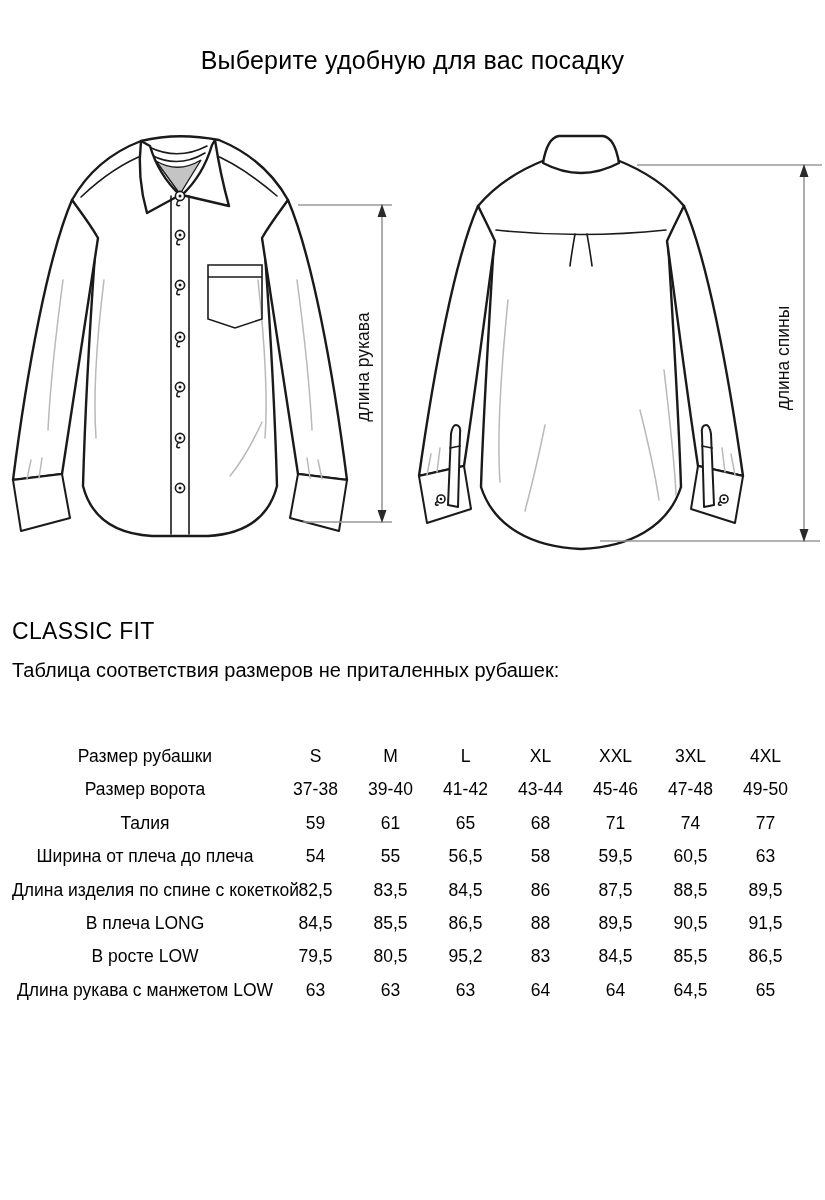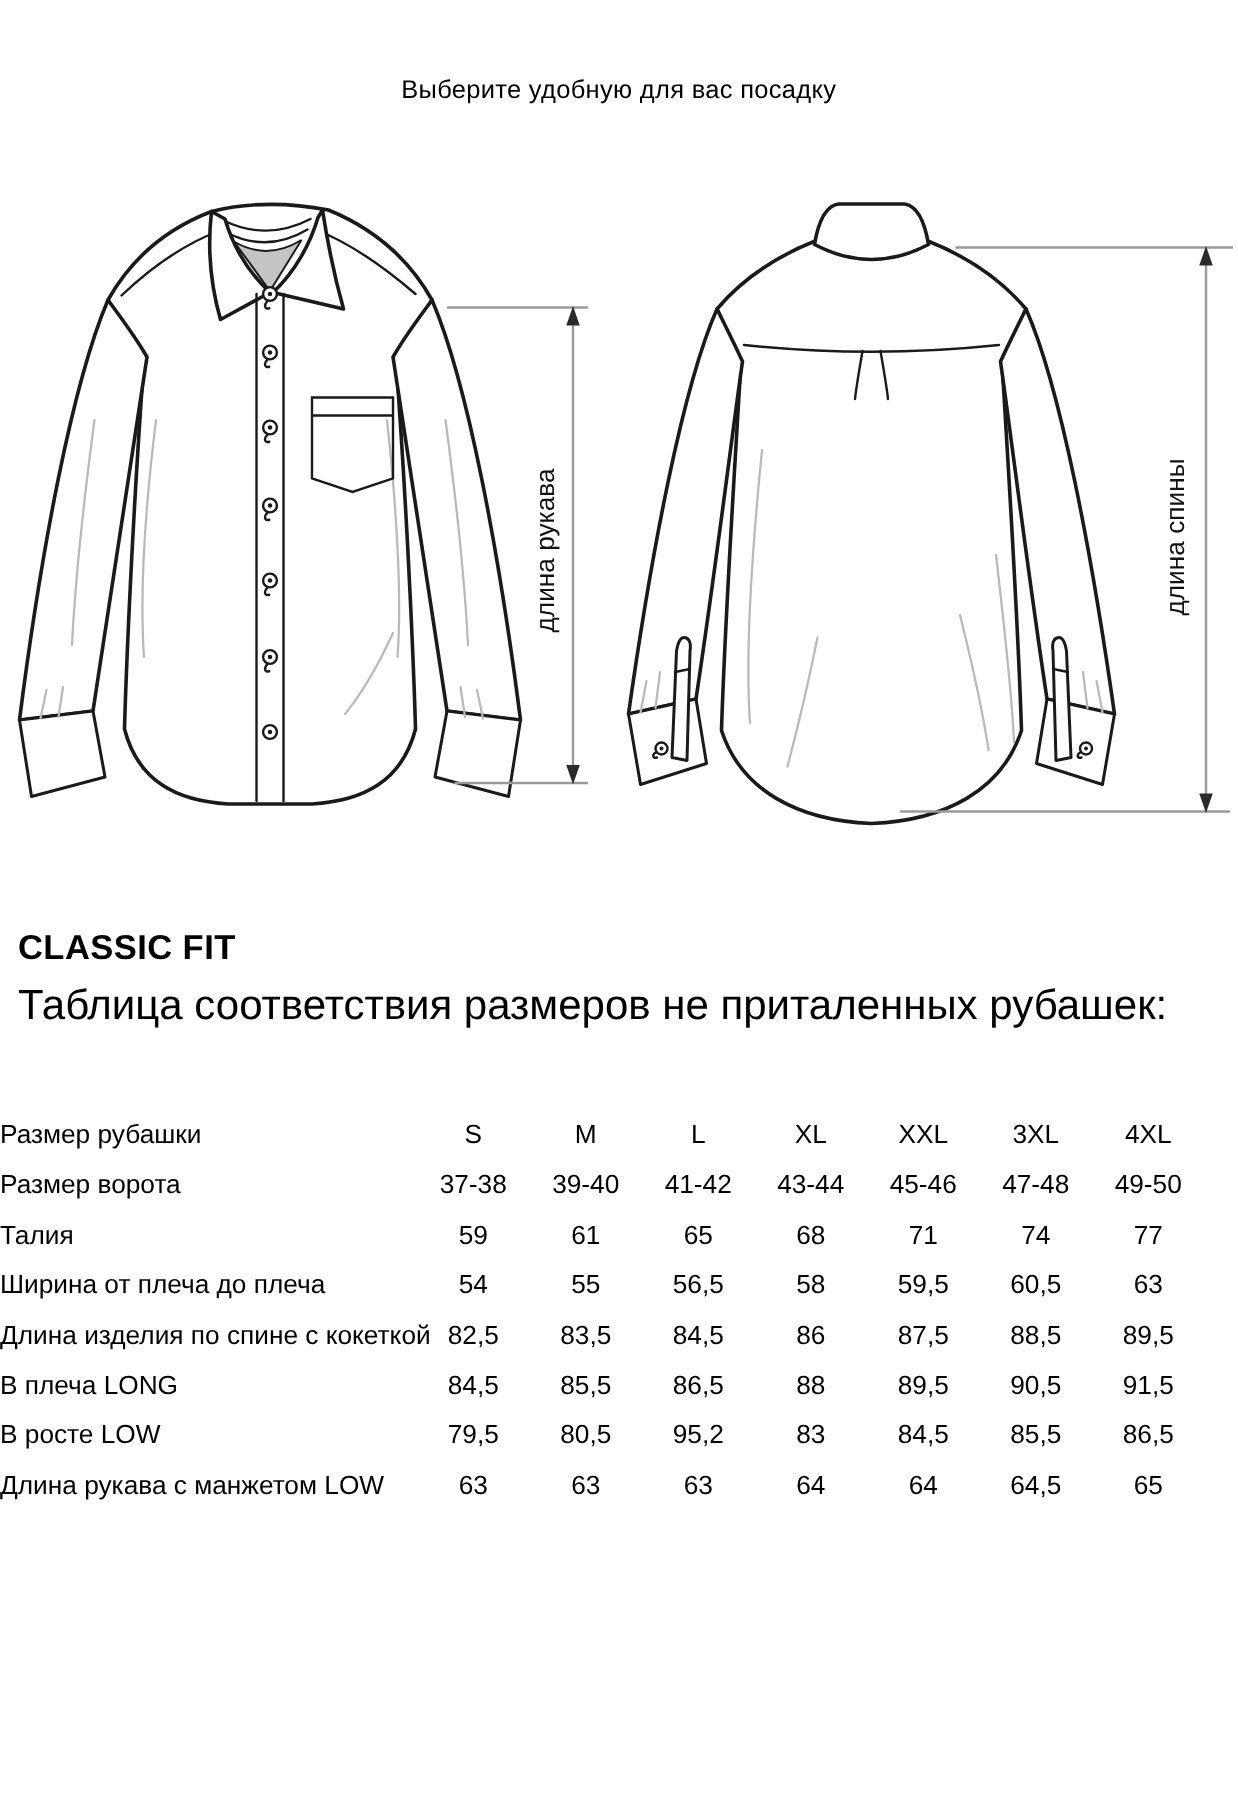--- a/index.html
+++ b/index.html
@@ -3,44 +3,44 @@
 <meta charset="utf-8">
 <style>
   html,body{margin:0;padding:0;background:#fff;}
   body{
     width:825px;height:1200px;overflow:hidden;
     font-family:"Liberation Sans","DejaVu Sans",sans-serif;
     color:#000;
   }
   .title{
     margin:45px 0 0 0;
-    font-size:17px;font-weight:400;line-height:30px;
+    font-size:25px;font-weight:400;line-height:30px;
     text-align:center;letter-spacing:.2px;
   }
   .diagram-svg{display:block;margin-top:55px;}
   .section-heading{
     margin:58px 12px 0 12px;
-    font-size:23px;font-weight:700;line-height:27px;letter-spacing:.3px;
+    font-size:23px;font-weight:400;line-height:27px;letter-spacing:.3px;
   }
   .section-subtitle{
     margin:13px 0 0 12px;
-    font-size:28px;font-weight:400;line-height:24px;
+    font-size:20px;font-weight:400;line-height:24px;
   }
   table.size-table{
     margin:58px 0 0 0;
     border-collapse:collapse;table-layout:fixed;
     width:803px;
   }
   table.size-table td{
     height:33.4px;padding:0;
     font-size:17.5px;line-height:1;
     text-align:center;vertical-align:middle;
     white-space:nowrap;
   }
-  table.size-table td.lbl{text-align:left;}
+  table.size-table td.lbl{text-align:center;padding-left:12px;}
 
   
   .outline{fill:#fff;stroke:var(--outline,#1a1a1a);stroke-width:2.4;stroke-linejoin:round;stroke-linecap:round;}
   .outline-thin{fill:#fff;stroke:var(--outline,#1a1a1a);stroke-width:2;stroke-linejoin:round;}
   .detail{fill:none;stroke:var(--outline,#1a1a1a);stroke-width:1.6;stroke-linecap:round;}
   .fillgray{fill:var(--collar,#c4c4c4);stroke:var(--outline,#1a1a1a);stroke-width:1.3;}
   .crease{fill:none;stroke:var(--crease,#b9b9b9);stroke-width:1.5;stroke-linecap:round;}
   .mline{fill:none;stroke:var(--measure,#999999);stroke-width:1.6;}
   .ah{fill:#2a2a2a;stroke:none;}
   .mlabel{font-size:17.5px;fill:#111;}

